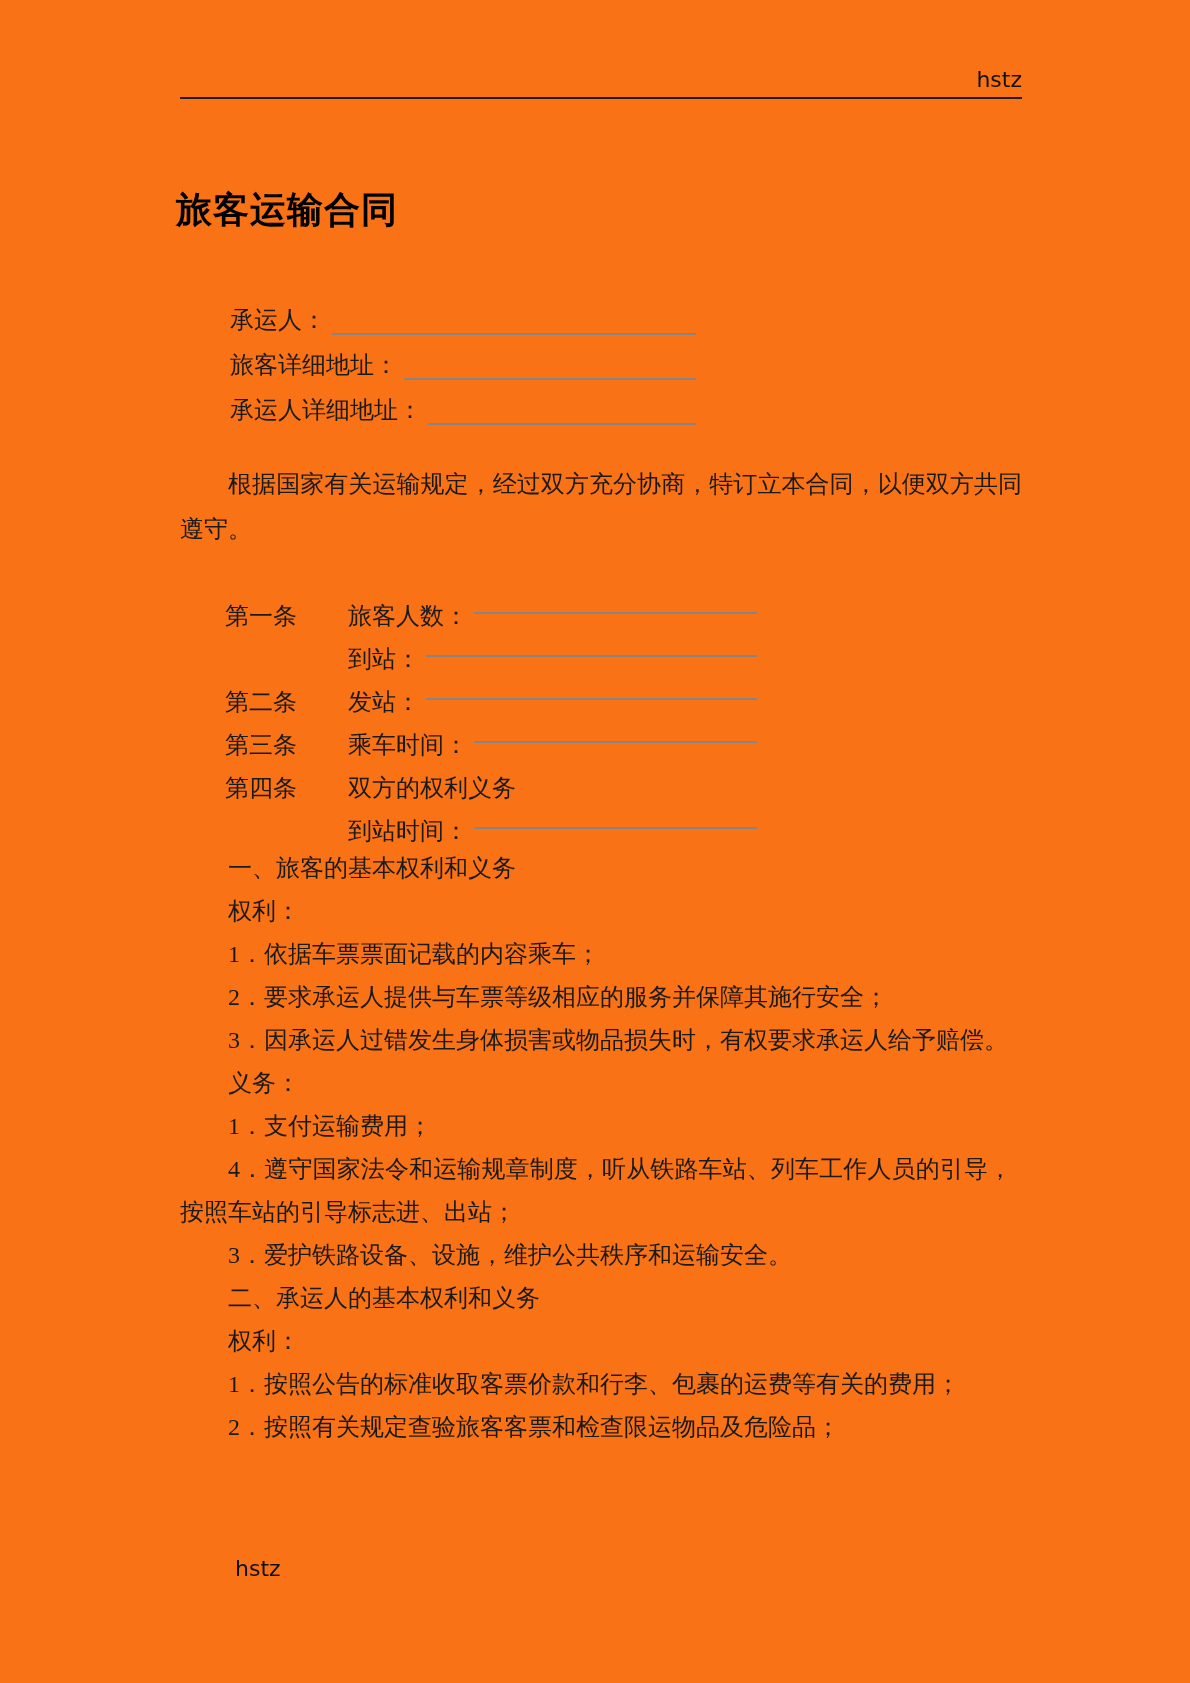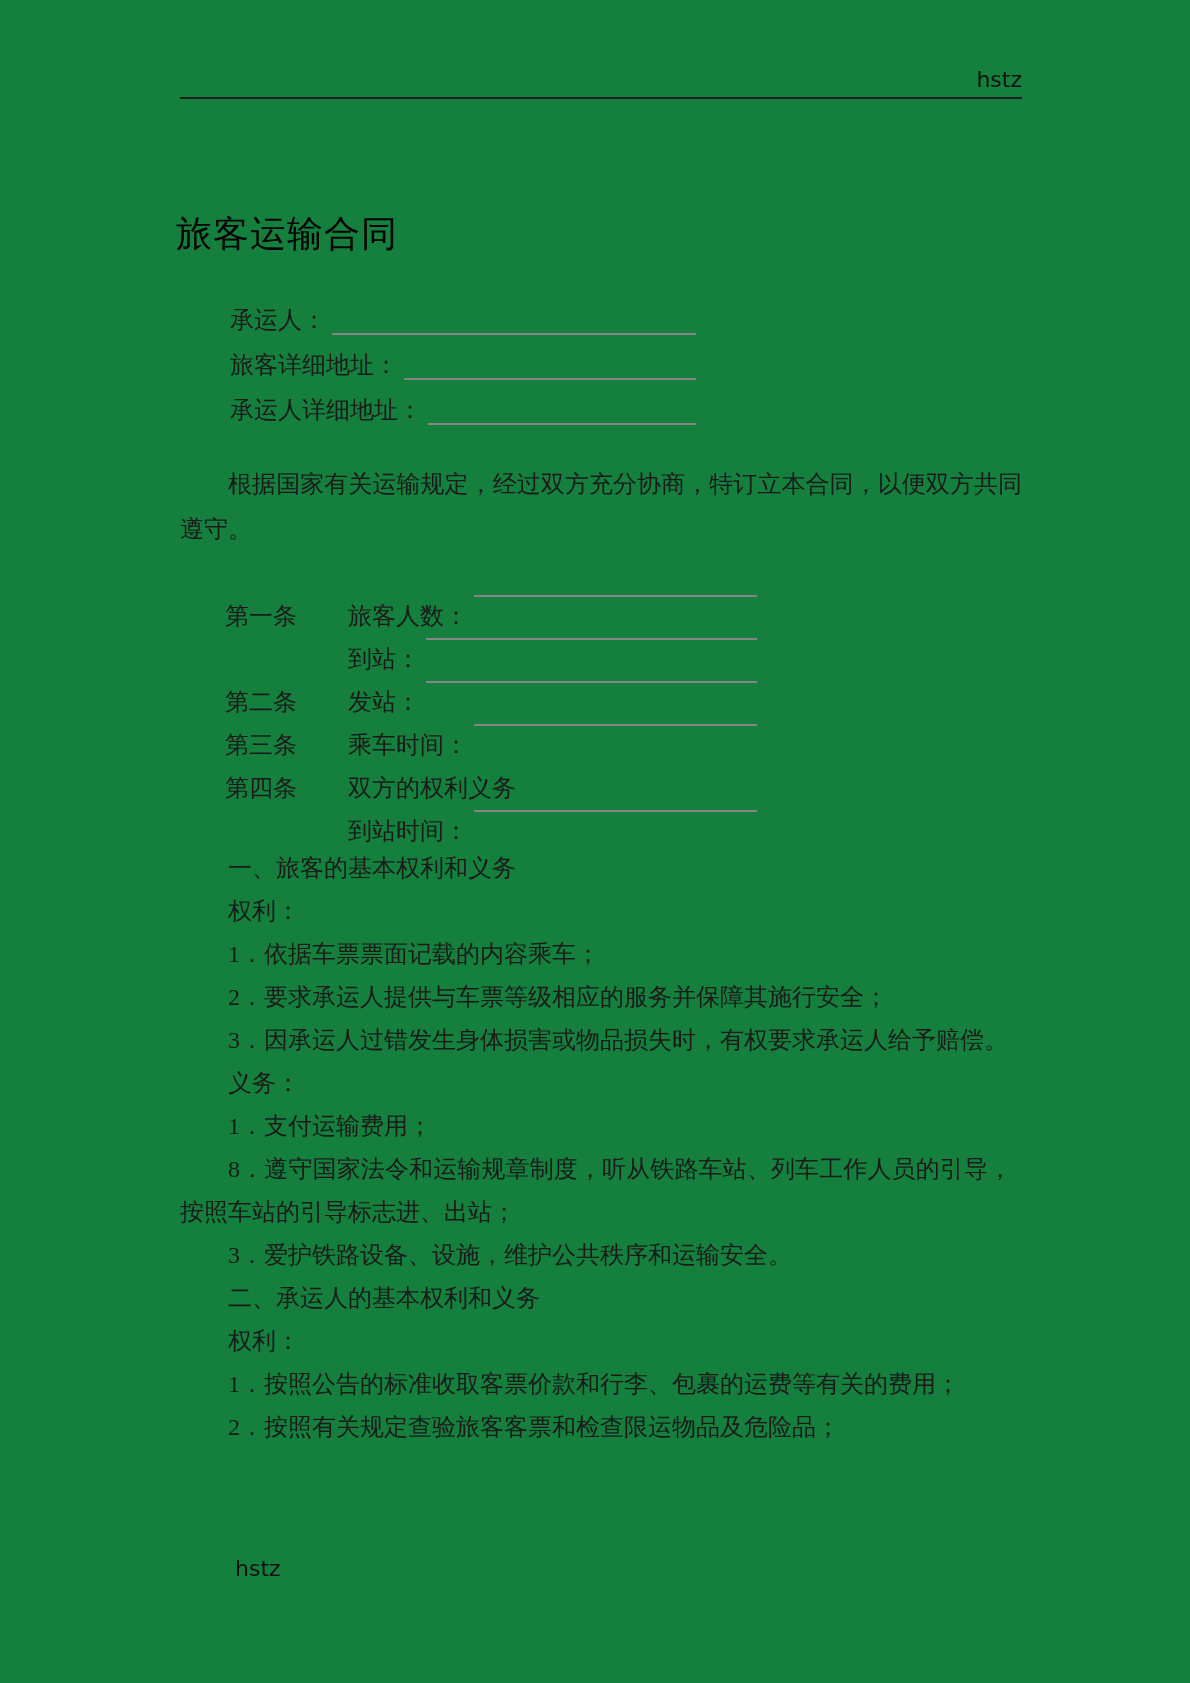--- a/index.html
+++ b/index.html
@@ -1,42 +1,41 @@
 <!DOCTYPE html>
 <html><head>
 <meta charset="utf-8">
 <style>
   * { margin:0; padding:0; box-sizing:border-box; }
   html,body { background:#ffffff; }
   .page {
     position:relative;
     width:1190px; height:1683px;
-    background:#15803d;
+    background:#f97316;
     font-family:"Liberation Serif","DejaVu Serif",serif;
     color:#1a1a1a;
     overflow:hidden;
   }
   
   .header {
     position:absolute; top:66px; left:180px; width:842px;
     border-bottom:2px solid #1f1f1f;
     padding-bottom:3px;
     text-align:right;
   }
   .header .hdr-text {
     font-family:"DejaVu Sans","Liberation Sans",sans-serif;
     font-size:22px; line-height:28px; color:#111;
   }
   
   .doc-title {
     position:absolute; top:186px; left:176px;
     font-family:"Liberation Sans","DejaVu Sans",sans-serif;
-    font-size:36px; font-weight:normal; color:#000;
+    font-size:36px; font-weight:bold; color:#000;
     letter-spacing:1px;
-    margin-top:24px;
   }
   
   .form-block { position:absolute; top:298px; left:180px; width:516px; }
   .form-row {
     display:flex; align-items:stretch;
     height:45px; font-size:24px; line-height:45px;
     padding-left:50px;
   }
   .form-row .flabel { white-space:nowrap; }
   .blank-line {
@@ -47,21 +46,21 @@
   }
   
   .intro {
     position:absolute; top:462px; left:180px; width:842px;
     font-size:24px; line-height:45px;
     text-indent:2em; text-align:justify;
   }
   
   .articles { position:absolute; top:595px; left:180px; width:577px; }
   .article-row {
-    display:flex; align-items:flex-start;
+    display:flex; align-items:center;
     height:43px; font-size:24px; line-height:43px;
     padding-left:45px;
   }
   .article-row .art-no { flex:0 0 123px; white-space:nowrap; }
   .article-row .art-label { white-space:nowrap; }
   .article-row.no-blank { width:700px; }
   
   .clauses { position:absolute; top:847px; left:180px; width:832px; }
   .clauses p {
     font-size:24px; line-height:43px;
@@ -136,21 +135,21 @@
   </div>
 
   <div class="clauses">
     <p>一、旅客的基本权利和义务</p>
     <p>权利：</p>
     <p>1．依据车票票面记载的内容乘车；</p>
     <p>2．要求承运人提供与车票等级相应的服务并保障其施行安全；</p>
     <p>3．因承运人过错发生身体损害或物品损失时，有权要求承运人给予赔偿。</p>
     <p>义务：</p>
     <p>1．支付运输费用；</p>
-    <p>8．遵守国家法令和运输规章制度，听从铁路车站、列车工作人员的引导，按照车站的引导标志进、出站；</p>
+    <p>4．遵守国家法令和运输规章制度，听从铁路车站、列车工作人员的引导，按照车站的引导标志进、出站；</p>
     <p>3．爱护铁路设备、设施，维护公共秩序和运输安全。</p>
     <p>二、承运人的基本权利和义务</p>
     <p>权利：</p>
     <p>1．按照公告的标准收取客票价款和行李、包裹的运费等有关的费用；</p>
     <p>2．按照有关规定查验旅客客票和检查限运物品及危险品；</p>
   </div>
 
   <div class="footer">
     <span>hstz</span>
   </div>

